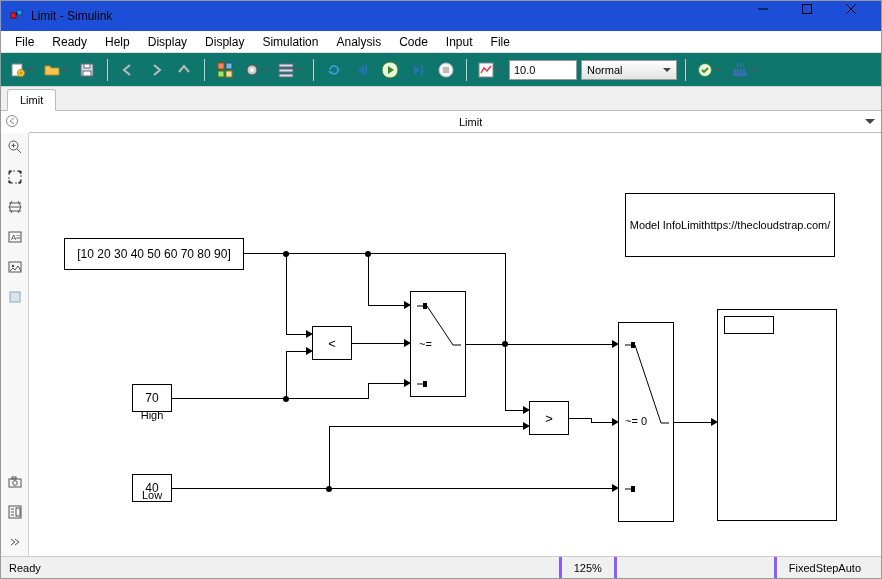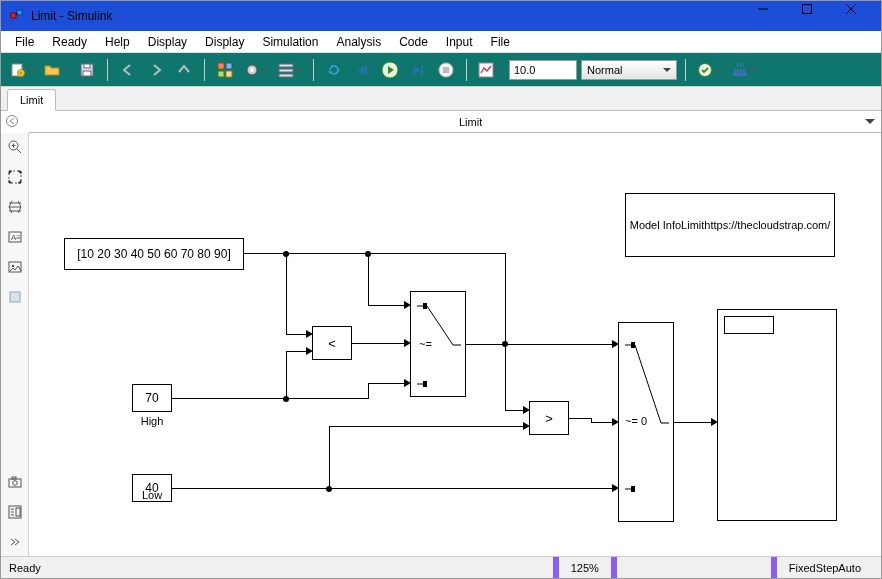--- a/index.html
+++ b/index.html
@@ -30,21 +30,21 @@
 .iconrail .spacer{flex:1}
 .canvas{flex:1;background:#fff;position:relative}
 .blk{position:absolute;background:#fff;border:1px solid #000}
 .blk-label{position:absolute;font-size:11px;color:#000;text-align:center;width:100%}
 .wire{position:absolute;background:#000}
 .arrow{position:absolute;width:0;height:0}
 .arrow.r{border-top:4px solid transparent;border-bottom:4px solid transparent;border-left:7px solid #000}
 .node{position:absolute;width:6px;height:6px;background:#000;border-radius:50%}
 .statusbar{position:absolute;bottom:0;left:0;right:0;height:22px;background:#f0f0f0;border-top:1px solid #ccc;display:flex;align-items:center;padding:0 8px;font-size:11px}
 .statusbar .sspacer{flex:1}
-.statusbar .cell{padding:0 12px;border-left:6px solid #8b5cf6;height:100%;display:flex;align-items:center}
+.statusbar .cell{padding:0 12px;border-left:3px solid #8b5cf6;height:100%;display:flex;align-items:center}
 .op{font-size:13px;text-align:center}
 </style>
 </head>
 <body>
 
 <div class="titlebar">
   <span class="icon"><svg viewBox="0 0 16 16">
         <rect x="2" y="6" width="5" height="5" fill="#d22" stroke="#800"></rect>
         <rect x="8" y="3" width="5" height="5" fill="#29f" stroke="#048"></rect>
         <path d="M7 8 L8 6" stroke="#000"></path>
@@ -291,21 +291,21 @@
   </div>
 
   <div class="canvas">
 
     <div class="blk" style="left:35px;top:105px;width:180px;height:32px;display:flex;align-items:center;justify-content:center">
       <span>[10 20 30 40 50 60 70 80 90]</span>
     </div>
 
     <div class="blk" style="left:103px;top:251px;width:40px;height:28px;display:flex;align-items:center;justify-content:center">
       <span>70</span>
-      <span class="blk-label" style="top:30px">High</span>
+      <span class="blk-label" style="top:24px">High</span>
     </div>
 
     <div class="blk" style="left:103px;top:341px;width:40px;height:28px;display:flex;align-items:center;justify-content:center">
       <span>40</span>
       <span class="blk-label" style="top:14px">Low</span>
     </div>
 
     <div class="blk" style="left:283px;top:193px;width:40px;height:34px;display:flex;align-items:center;justify-content:center">
       <span class="op">&lt;</span>
     </div>

